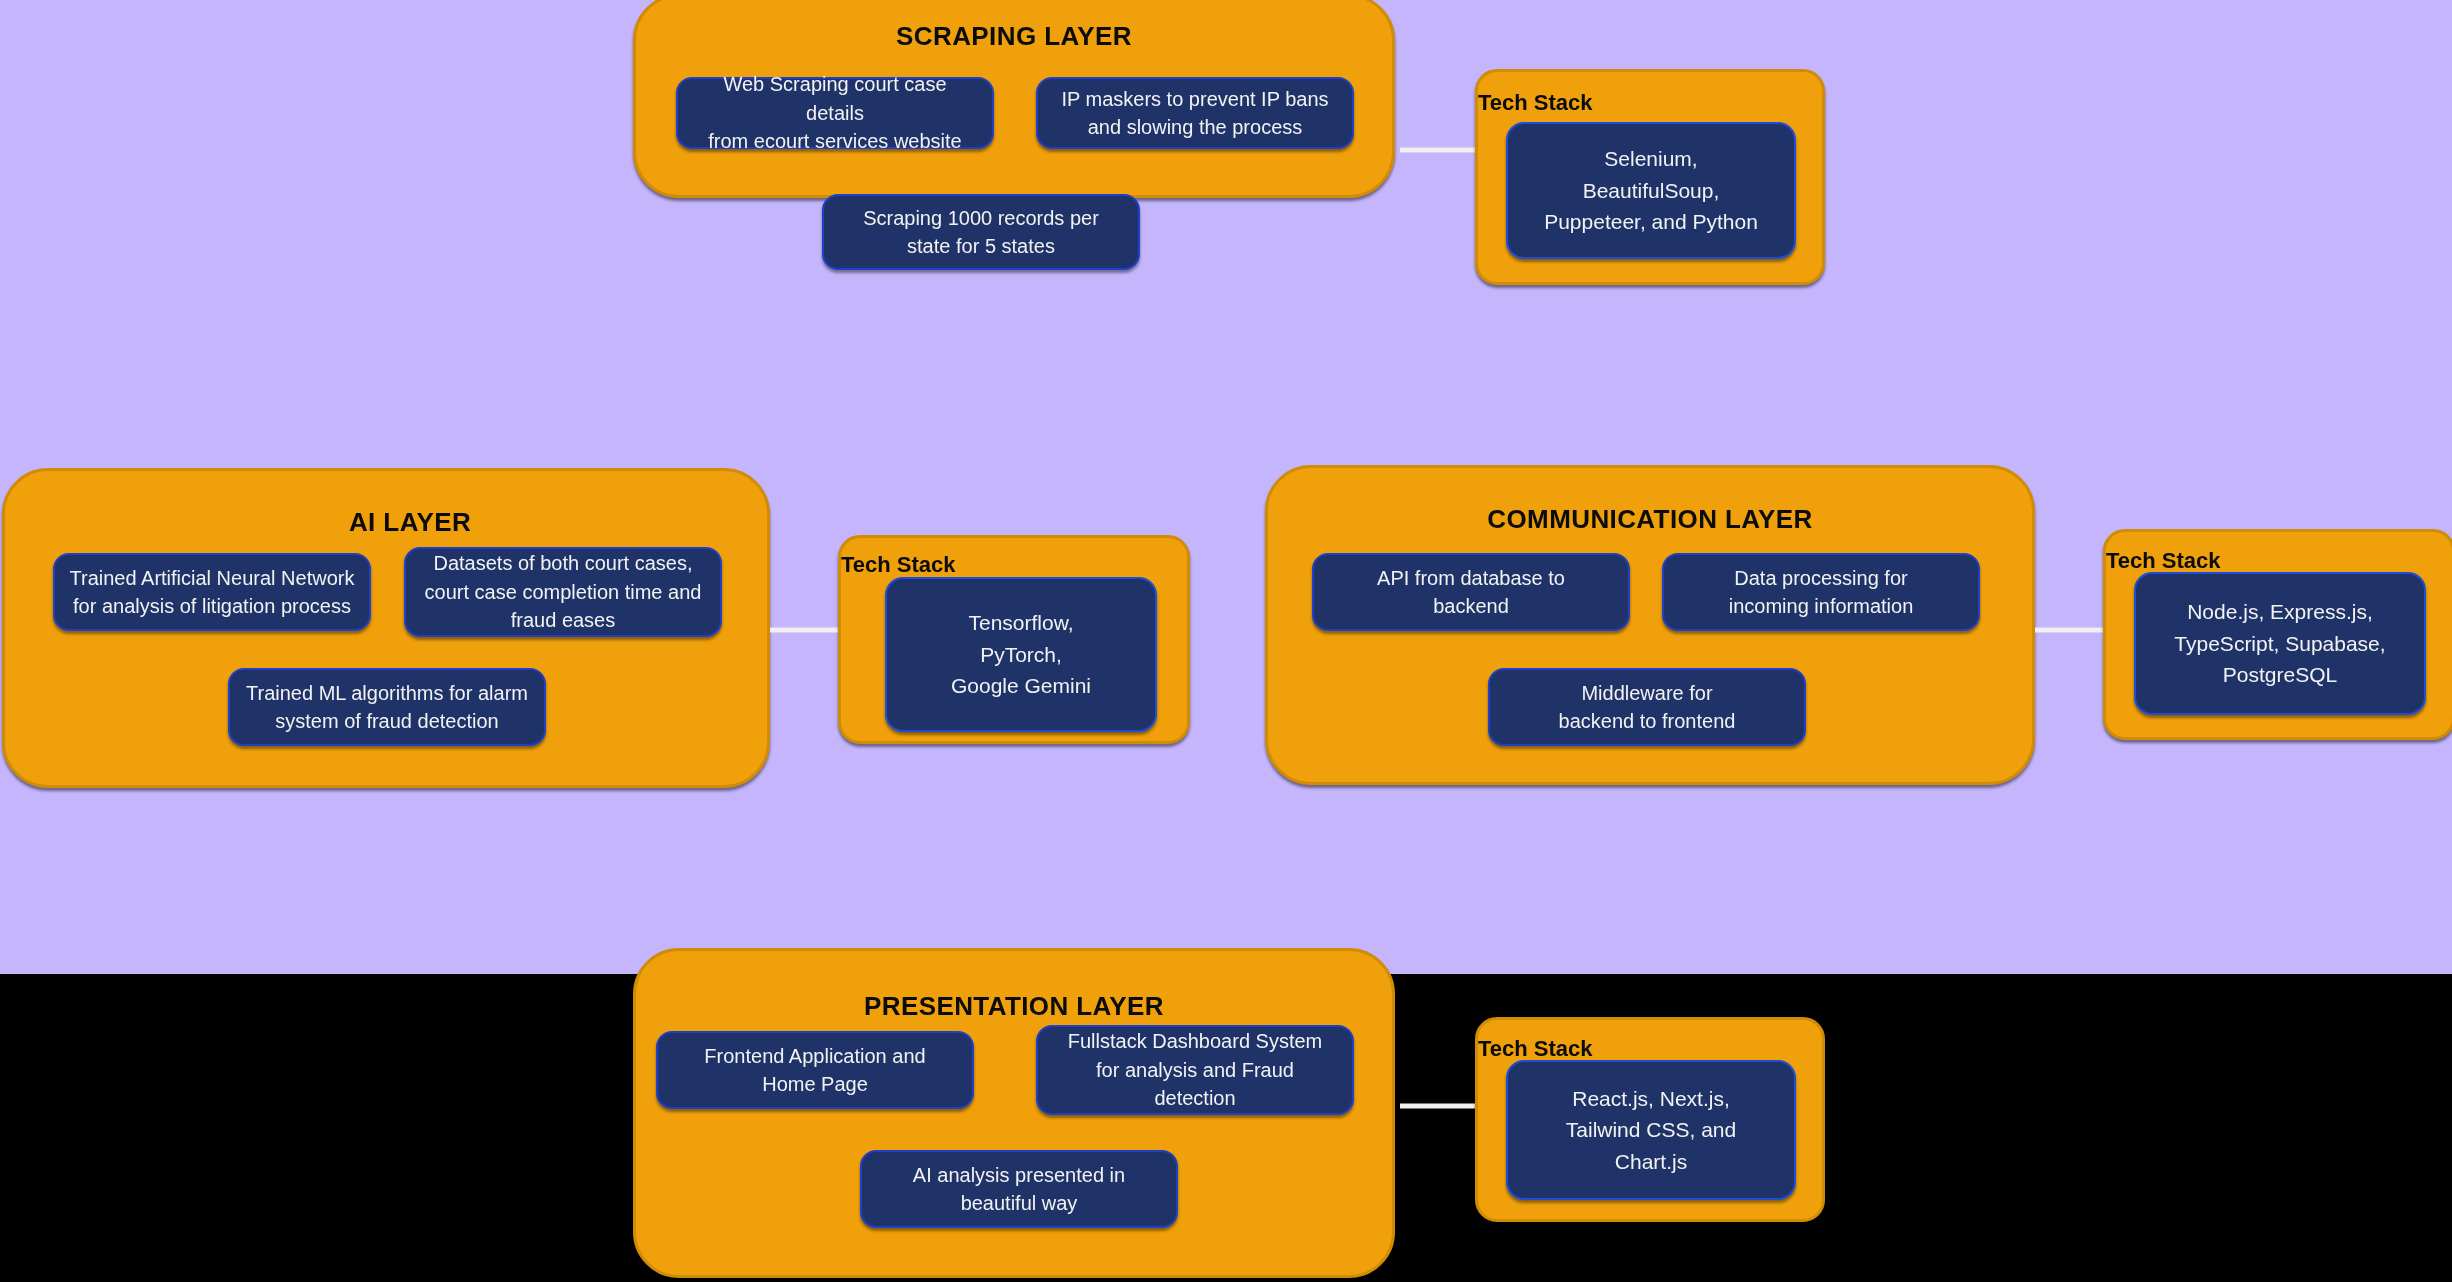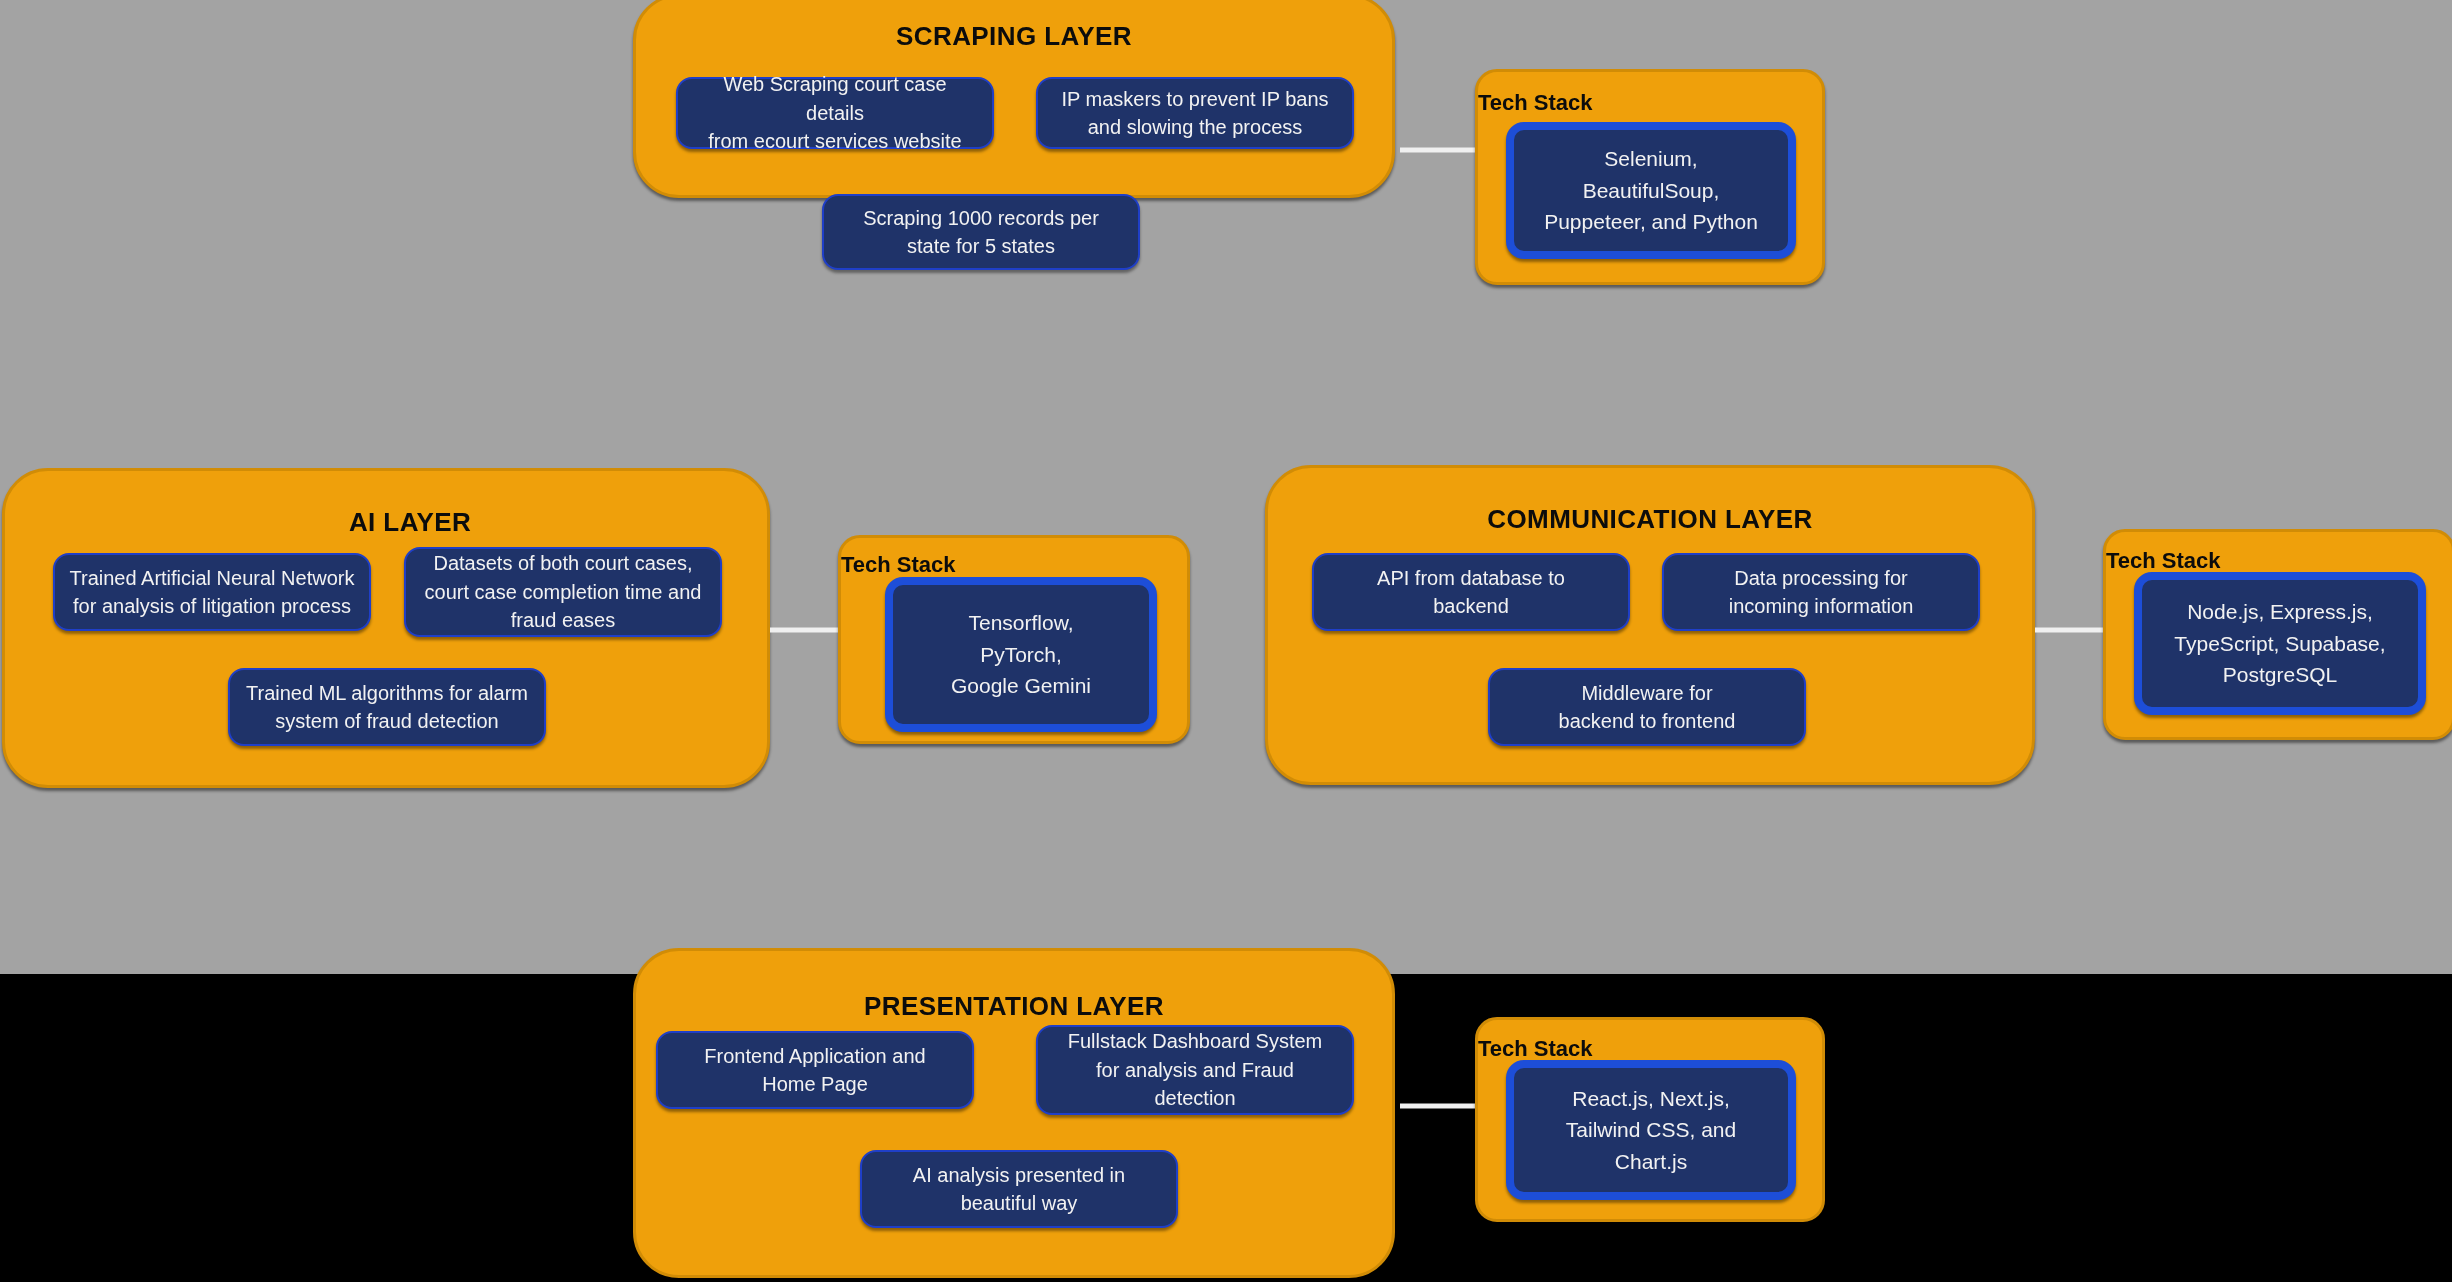--- a/index.html
+++ b/index.html
@@ -15,21 +15,21 @@
     overflow: hidden;
     font-family: "Liberation Sans", sans-serif;
   }
 
   #canvas {
     position: absolute;
     left: 0;
     top: 0;
     width: 2452px;
     height: 974px;
-    background: #a3a3a3;
+    background: #c4b5fd;
   }
 
   
   .layer-box {
     position: absolute;
     background: #EFA00B;
     border: 3px solid #D18C06;
     border-radius: 46px;
     box-sizing: border-box;
     box-shadow: 0 3px 3px rgba(0,0,0,0.45);
@@ -80,21 +80,21 @@
     right: 0;
     text-align: left;
     color: #0C0C0C;
     font-weight: bold;
     font-size: 22px;
     white-space: nowrap;
   }
   .techstack-card {
     position: absolute;
     background: #1F3369;
-    border: 8px solid #1d4ed8;
+    border: 2px solid #1d4ed8;
     border-radius: 18px;
     box-sizing: border-box;
     display: flex;
     align-items: center;
     justify-content: center;
     text-align: center;
     color: #F2F2F2;
     font-size: 21px;
     line-height: 1.5;
     padding: 8px 12px;

